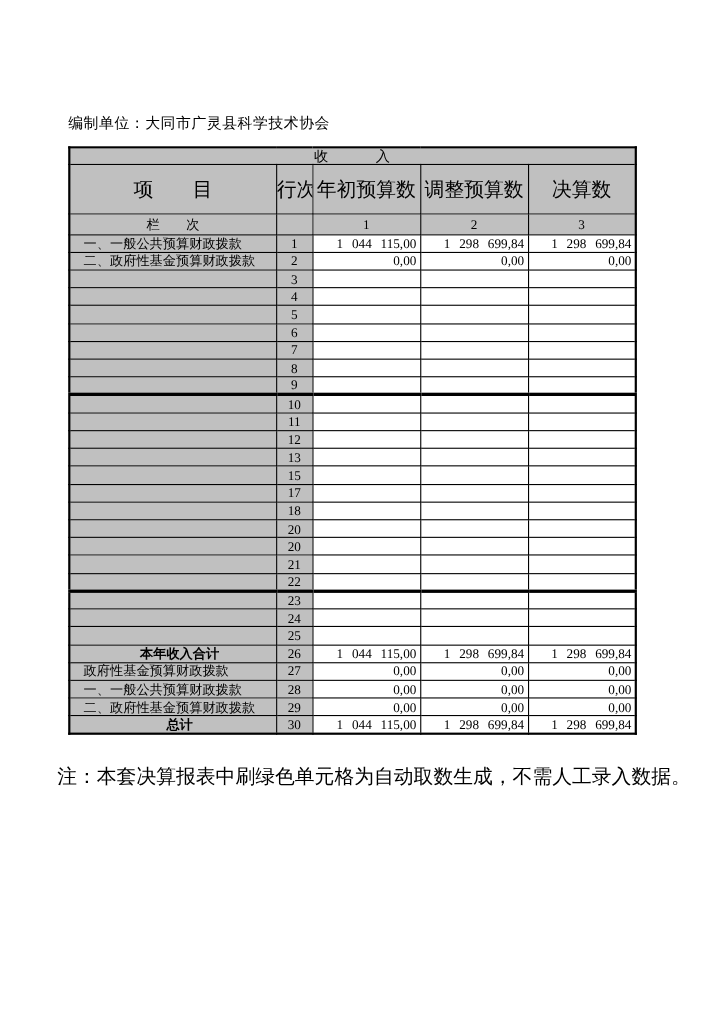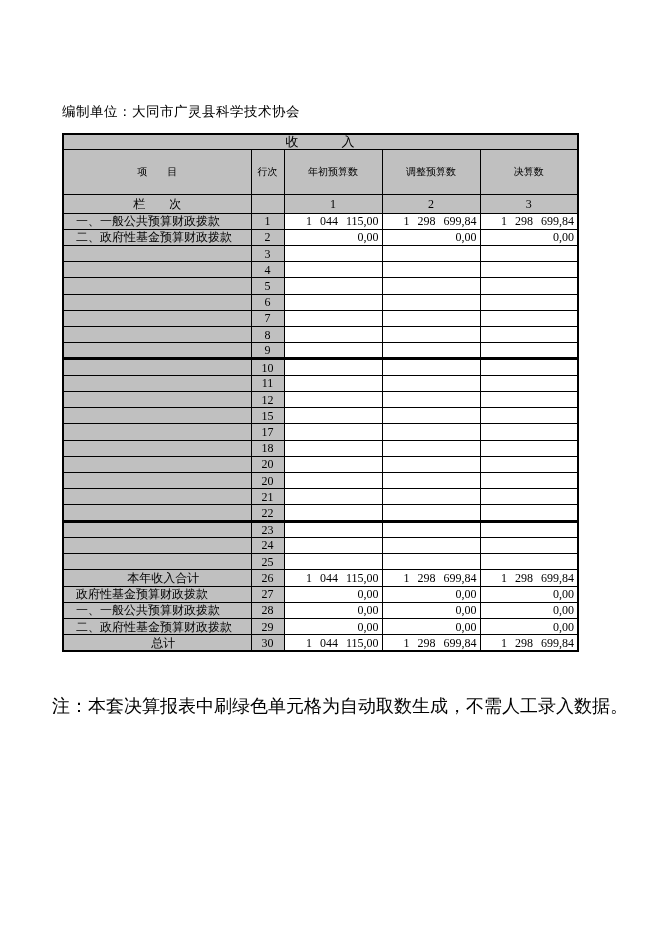--- a/index.html
+++ b/index.html
@@ -23,28 +23,28 @@
     border: 2px solid #000;
   }
   td {
     border: 1px solid #000;
     font-size: 12px; line-height: 1;
     padding: 0; vertical-align: middle;
     white-space: nowrap; overflow: hidden;
   }
   .gray { background: var(--cell-gray, #c0c0c0); }
   .center { text-align: center; }
-  .bold { font-weight: normal; margin-top: 12px; }
+  .bold { font-weight: bold; margin-top: 12px; }
   .c-item { padding-left: 12px; }
   .c-num { text-align: right; padding-right: 3px; word-spacing: 5px; }
 
   tr.title-row  { height: 15px; }
   tr.title-row td { font-size: 13px; letter-spacing: 1px; }
   tr.header-row { height: 45px; }
-  tr.header-row td { font-size: 10px; }
+  tr.header-row td { font-size: 18px; }
   tr.lanci-row  { height: 19px; }
   tbody tr { height: 16.23px; }
   tbody tr.page-break td { border-top: 3px solid #000; }
 
   .note {
     position: absolute; left: 52px; top: 694px;
     font-size: 18px; white-space: nowrap;
   }
 </style>
 </head>
@@ -161,20 +161,27 @@
   </tr>
         <tr>
     <td class="gray c-item"></td>
     <td class="gray center">12</td>
     <td class="c-num"></td>
     <td class="c-num"></td>
     <td class="c-num"></td>
   </tr>
         <tr>
     <td class="gray c-item"></td>
+    <td class="gray center">13</td>
+    <td class="c-num"></td>
+    <td class="c-num"></td>
+    <td class="c-num"></td>
+  </tr>
+        <tr>
+    <td class="gray c-item"></td>
     <td class="gray center">15</td>
     <td class="c-num"></td>
     <td class="c-num"></td>
     <td class="c-num"></td>
   </tr>
         <tr>
     <td class="gray c-item"></td>
     <td class="gray center">17</td>
     <td class="c-num"></td>
     <td class="c-num"></td>

